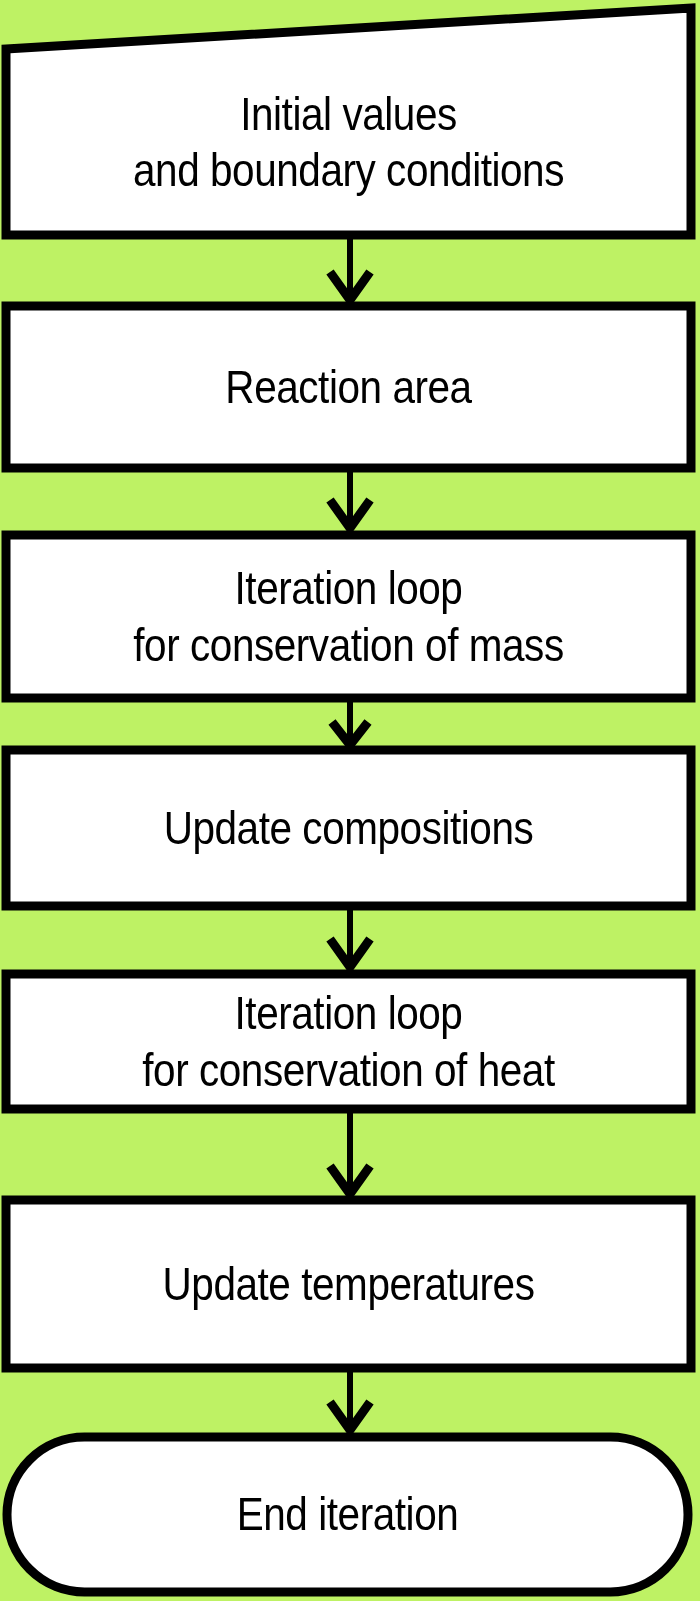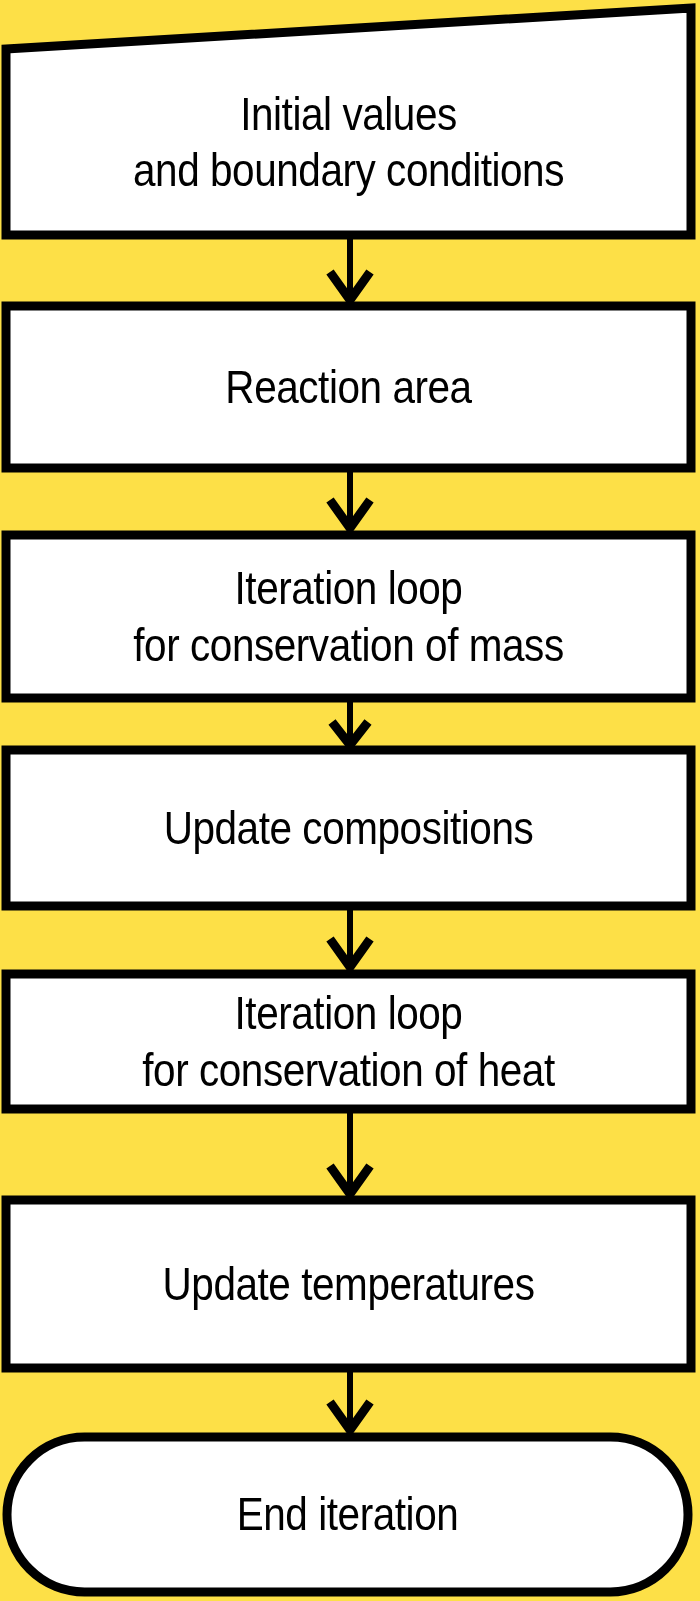--- a/index.html
+++ b/index.html
@@ -7,21 +7,21 @@
     padding: 0;
     background: #ffffff;
   }
   body {
     font-family: "Liberation Sans", "DejaVu Sans", sans-serif;
   }
   #flowchart-canvas {
     position: relative;
     width: 700px;
     height: 1601px;
-    background: #fde047;
+    background: #bef264;
     overflow: hidden;
   }
   #flow-svg {
     position: absolute;
     top: 0;
     left: 0;
     width: 700px;
     height: 1601px;
     display: block;
   }

